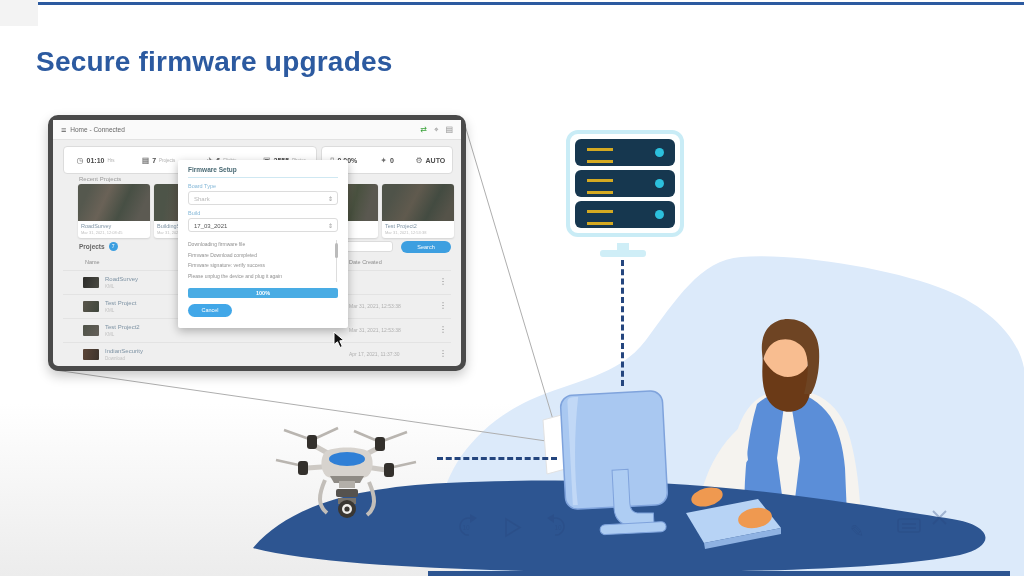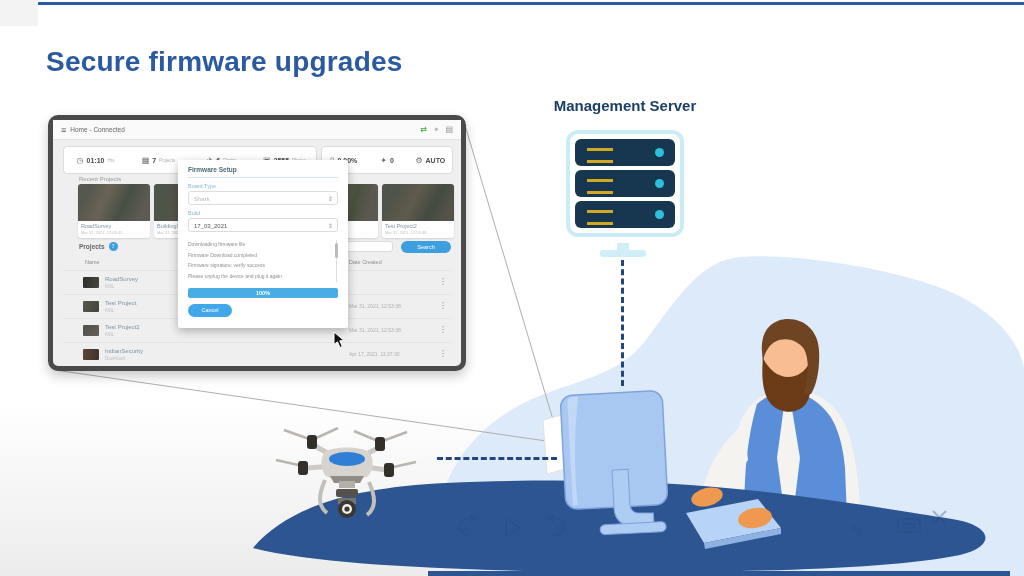--- a/index.html
+++ b/index.html
@@ -5,21 +5,21 @@
   html,body{margin:0;padding:0;}
   body{font-family:"Liberation Sans",sans-serif;background:#ffffff;}
   .canvas{position:relative;width:1024px;height:576px;overflow:hidden;
     background:linear-gradient(180deg,#ffffff 0%,#ffffff 70%,#ececec 100%);}
   .abs{position:absolute;}
 
   
   .top-line{left:28px;top:2px;right:0;height:3px;background:#2c5aa0;}
   .corner-box{left:0;top:0;width:38px;height:26px;background:#f3f3f3;}
 
-  .page-title{left:46px;top:46px;font-size:28px;font-weight:700;color:#2c5aa0;letter-spacing:.2px;}
+  .page-title{left:36px;top:46px;font-size:28px;font-weight:700;color:#2c5aa0;letter-spacing:.2px;}
 
   
   .scene{left:0;top:0;width:1024px;height:576px;z-index:1;}
 
   
   .server-label{left:540px;top:97px;width:170px;text-align:center;font-size:15px;font-weight:600;color:#1c3f66;z-index:2;}
   .server-rack{left:566px;top:130px;width:100px;background:#feffff;border:4px solid #c9ecf6;border-radius:12px;padding:5px;z-index:2;}
   .server-unit{position:relative;height:27px;background:#16374f;border-radius:6px;margin-bottom:4px;}
   .server-unit:last-child{margin-bottom:0;}
   .server-unit .bars{position:absolute;left:12px;top:9px;width:26px;height:9px;
@@ -198,21 +198,20 @@
       </g>
     </g>
 
     <rect x="428" y="571" width="582" height="5" fill="#2d5591"></rect>
   </svg>
 
   <div class="abs top-line"></div>
   <div class="abs corner-box"></div>
   <div class="abs page-title">Secure firmware upgrades</div>
 
-  <div class="abs server-label">Management Server</div>
   <div class="abs server-rack">
     <div class="server-unit">
       <div class="bars"></div>
       <div class="dot"></div>
     </div>
     <div class="server-unit">
       <div class="bars"></div>
       <div class="dot"></div>
     </div>
     <div class="server-unit">

